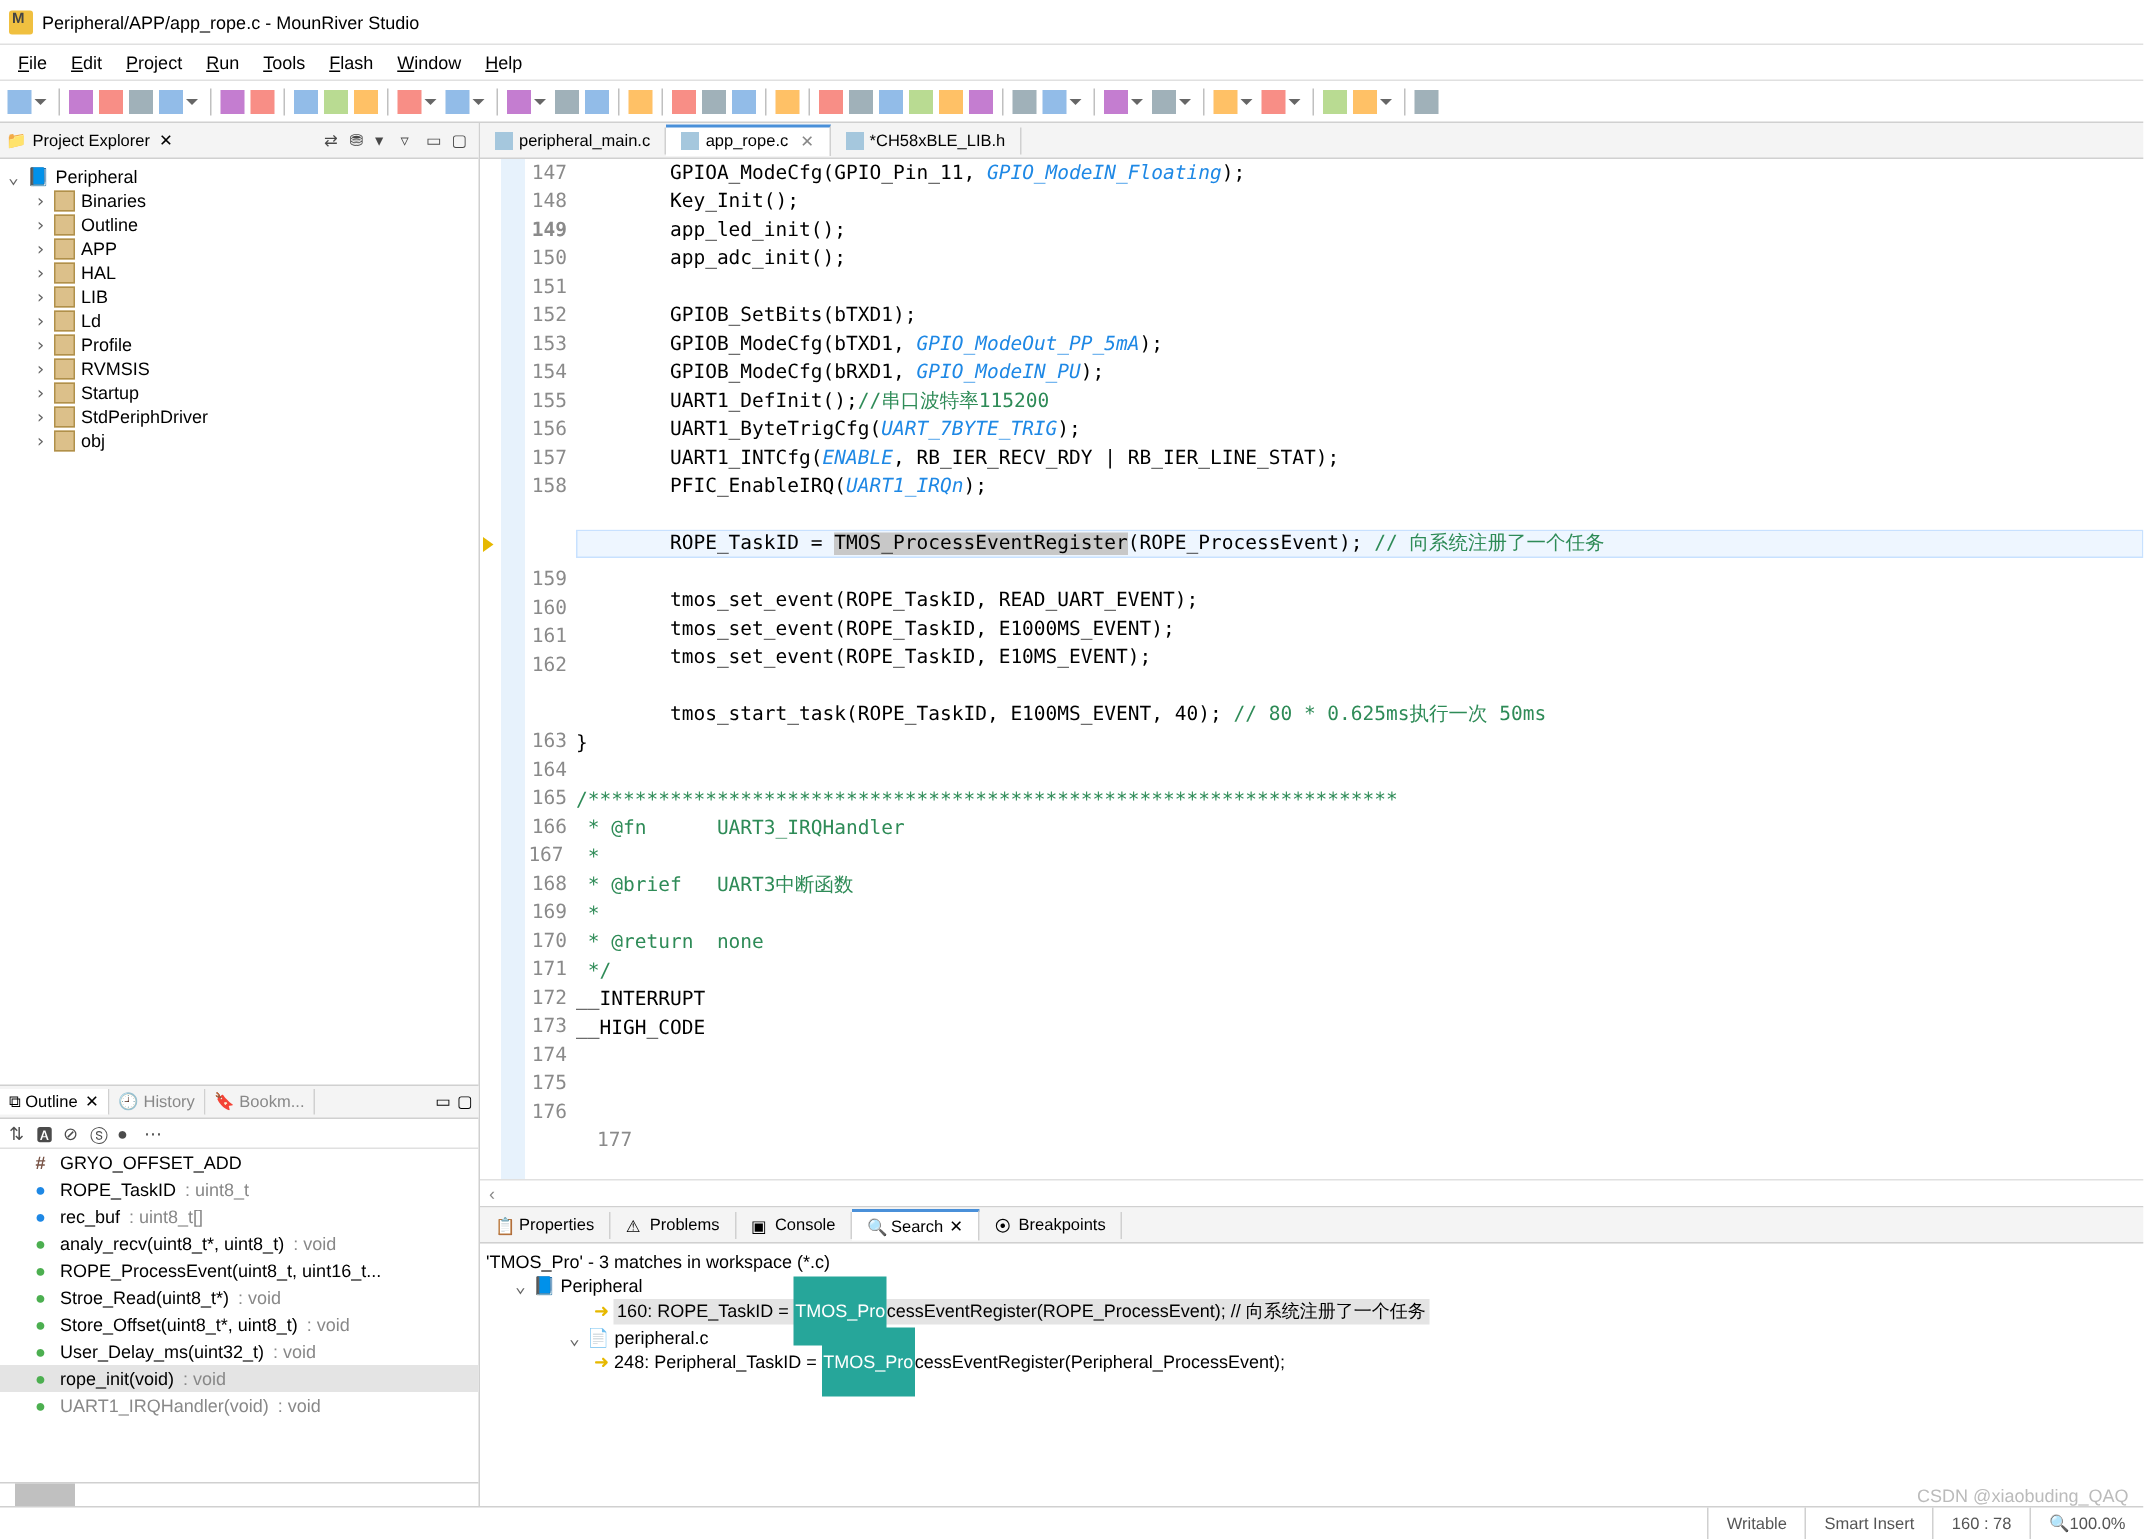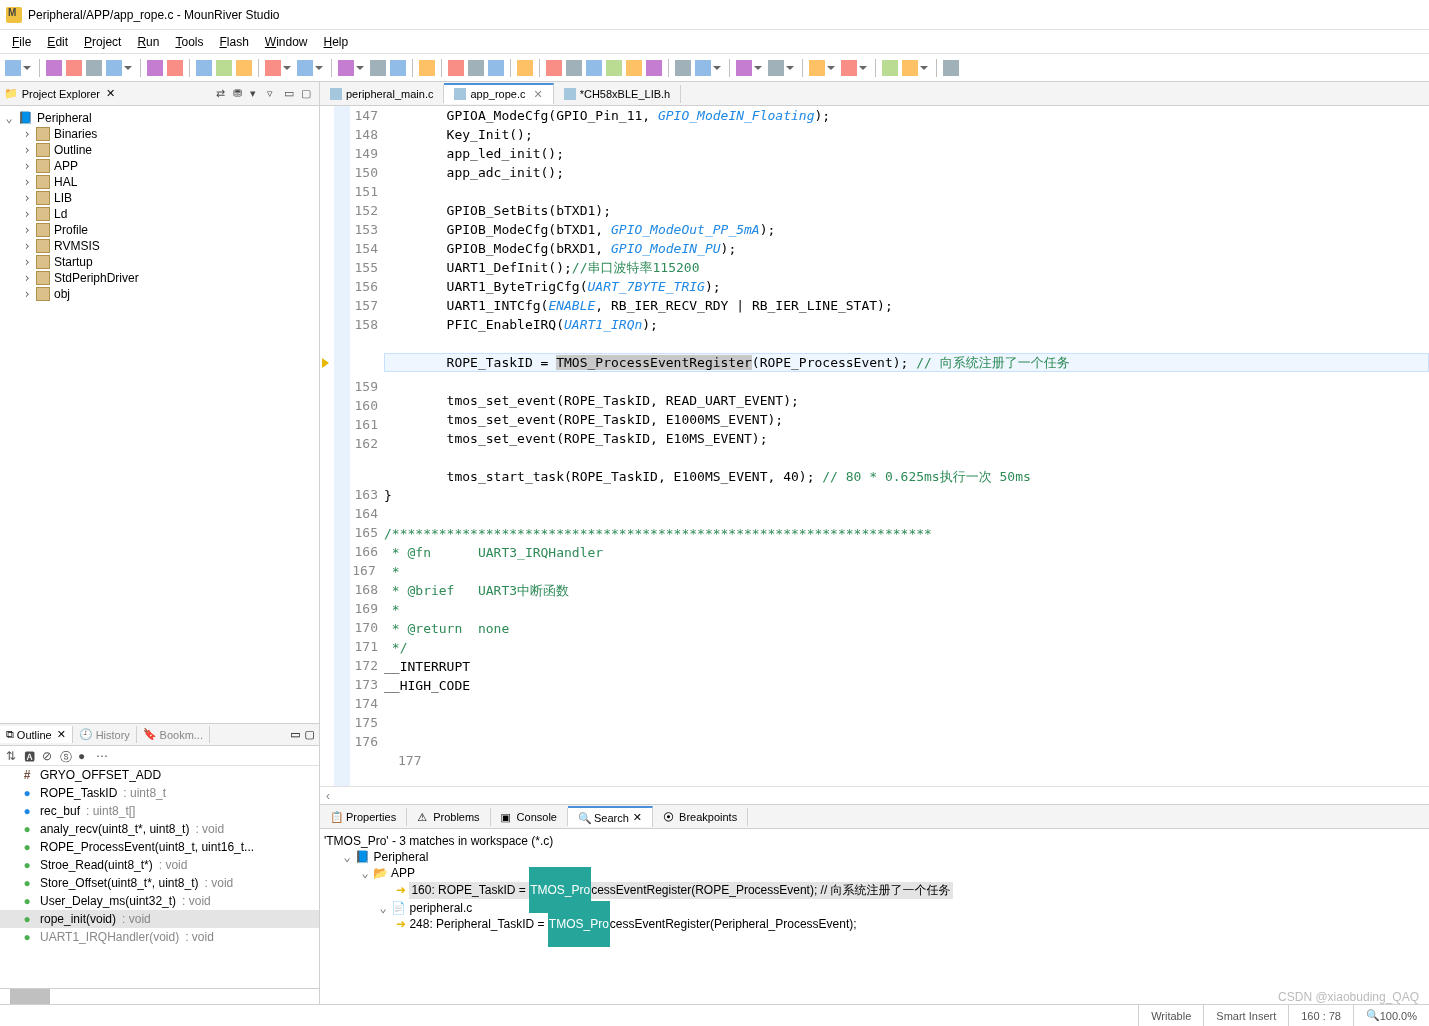--- a/index.html
+++ b/index.html
@@ -367,21 +367,21 @@
           <div style="height: 19px;"></div>
           <div style="height: 19px;"></div>
           <div style="height: 19px;"></div>
           <div style="height: 19px;"></div>
           <div style="height: 19px;"></div>
         </div>
       <div class="fold-strip"></div>
       <div class="lnums" id="lnums">
           <div style="height: 19px;">147</div>
           <div style="height: 19px;">148</div>
-          <div style="height: 19px;">149</div>
+          <div style="height: 19px; font-weight: bold;">149</div>
           <div style="height: 19px;">150</div>
           <div style="height: 19px;">151</div>
           <div style="height: 19px;">152</div>
           <div style="height: 19px;">153</div>
           <div style="height: 19px;">154</div>
           <div style="height: 19px;">155</div>
           <div style="height: 19px;">156</div>
           <div style="height: 19px;">157</div>
           <div style="height: 19px;">158</div>
           <div style="height: 19px; margin-top: 43px;">159</div>
@@ -430,21 +430,20 @@
             <span>✕</span>
           </div>
           <div class="btab">
             <span class="bi">⦿</span>
             <span>Breakpoints</span>
           </div>
         </div>
       <div class="bp-body">
         <div class="line">'TMOS_Pro' - 3 matches in workspace (*.c)</div>
         <div class="line ind1"><span class="tw">⌄</span> 📘 <span>Peripheral</span></div>
-        <div class="line ind2"><span class="tw">⌄</span> 📂 <span>APP</span></div>
         <div class="line ind4"><span style="color:#e6b800;">➜</span> <span class="match-sel"><span>160: ROPE_TaskID = </span><span class="match-hl">TMOS_Pro</span><span>cessEventRegister(ROPE_ProcessEvent); // 向系统注册了一个任务</span></span></div>
         <div class="line ind3"><span class="tw">⌄</span> 📄 <span>peripheral.c</span></div>
         <div class="line ind4"><span style="color:#e6b800;">➜</span> <span>248: Peripheral_TaskID = </span><span class="match-hl">TMOS_Pro</span><span>cessEventRegister(Peripheral_ProcessEvent);</span></div>
       </div>
     </div>
   </div>
 </div>
 
 <div class="statusbar">
   <div style="flex:1"></div>

